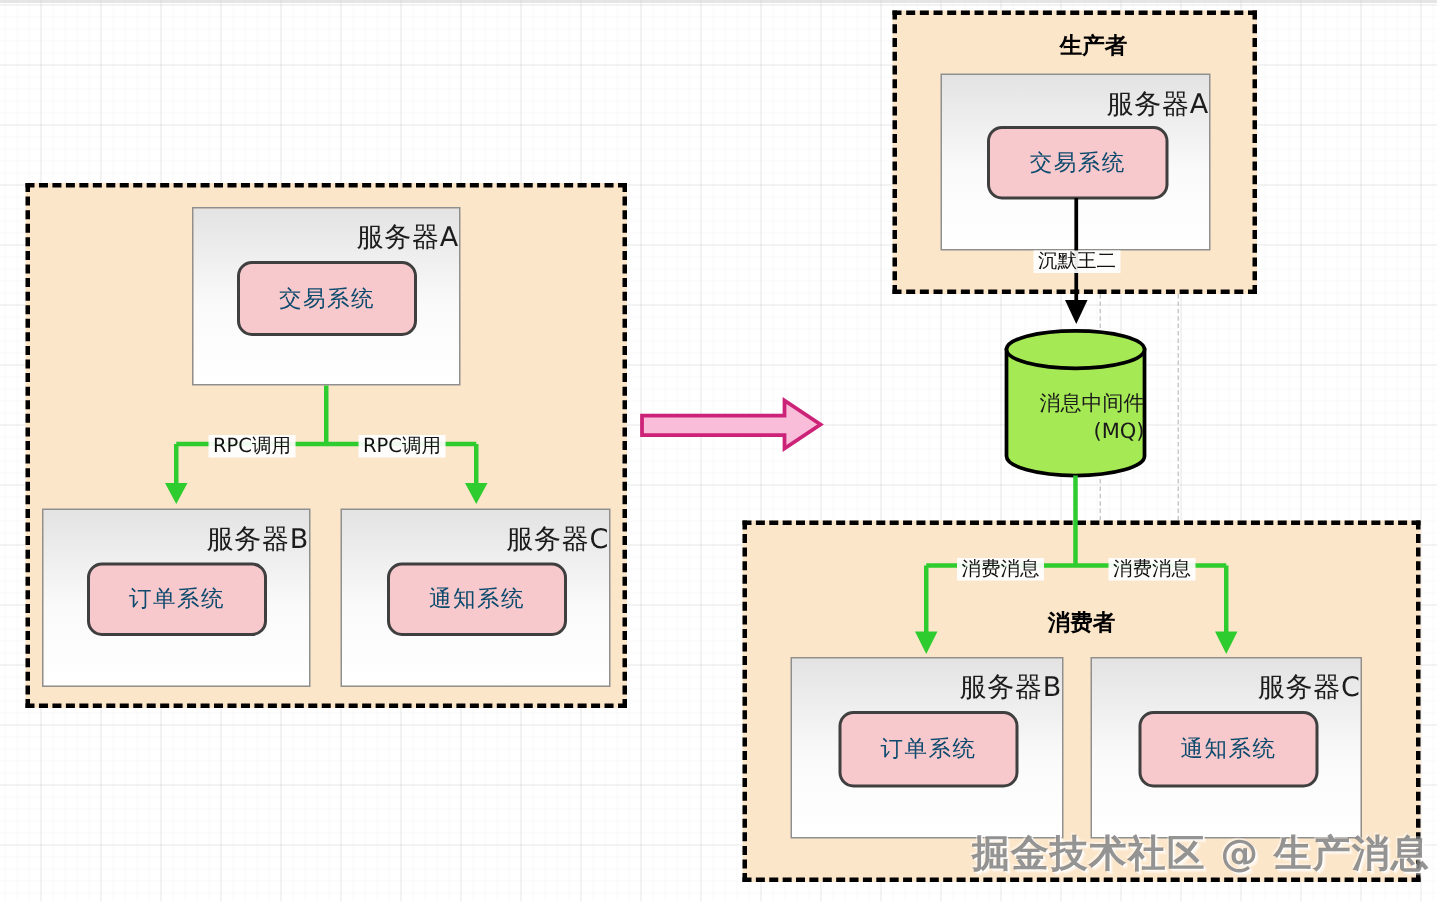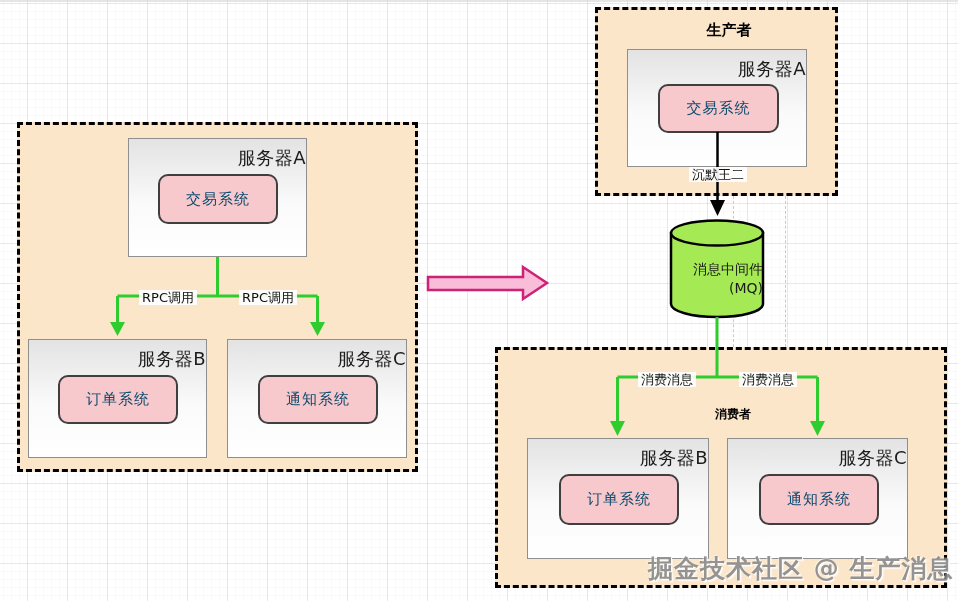--- a/index.html
+++ b/index.html
@@ -119,21 +119,21 @@
     <path class="g-head" d="M810,421 h15 l-7.5,15 z"></path>
   </svg>
 
   <div class="conn-label" style="left:168px;top:290px;">RPC调用</div>
   <div class="conn-label" style="left:268px;top:290px;">RPC调用</div>
   <div class="conn-label" style="left:718px;top:167px;">沉默王二</div>
   <div class="conn-label" style="left:667px;top:372px;">消费消息</div>
   <div class="conn-label" style="left:768px;top:372px;">消费消息</div>
 
   <div class="group-title" style="left:595px;top:21px;width:268px;font-size:15px;">生产者</div>
-  <div class="group-title" style="left:495px;top:406px;width:452px;font-size:12px;margin-left:12px;">消费者</div>
+  <div class="group-title" style="left:495px;top:406px;width:452px;font-size:15px;">消费者</div>
 
   <div class="mq-label">
     <div>消息中间件</div>
     <div>(MQ)</div>
   </div>
 
   <div class="watermark">掘金技术社区 @ 生产消息</div>
 
 </div>
 

